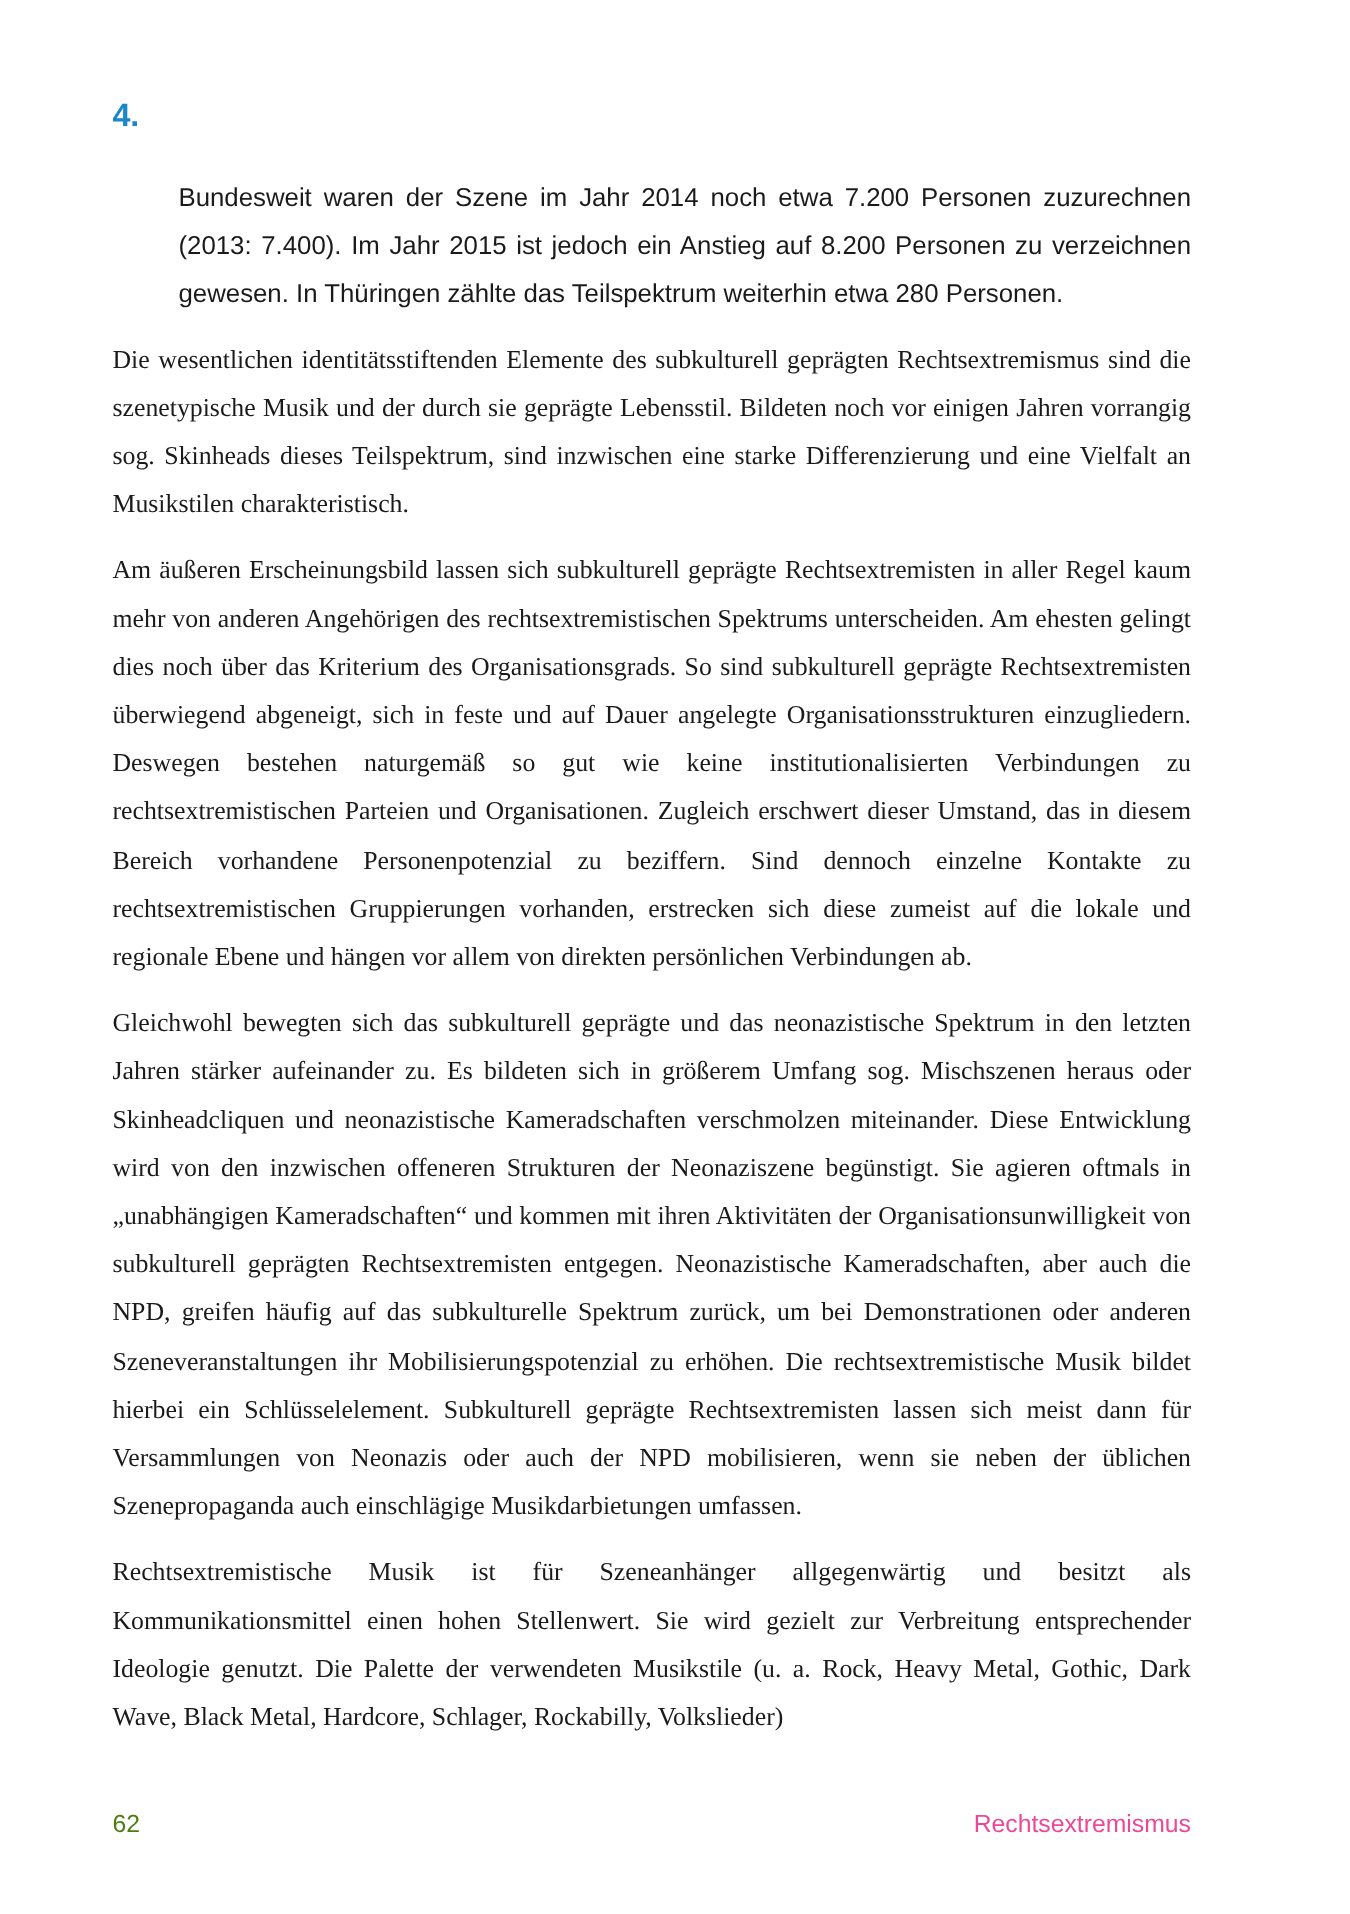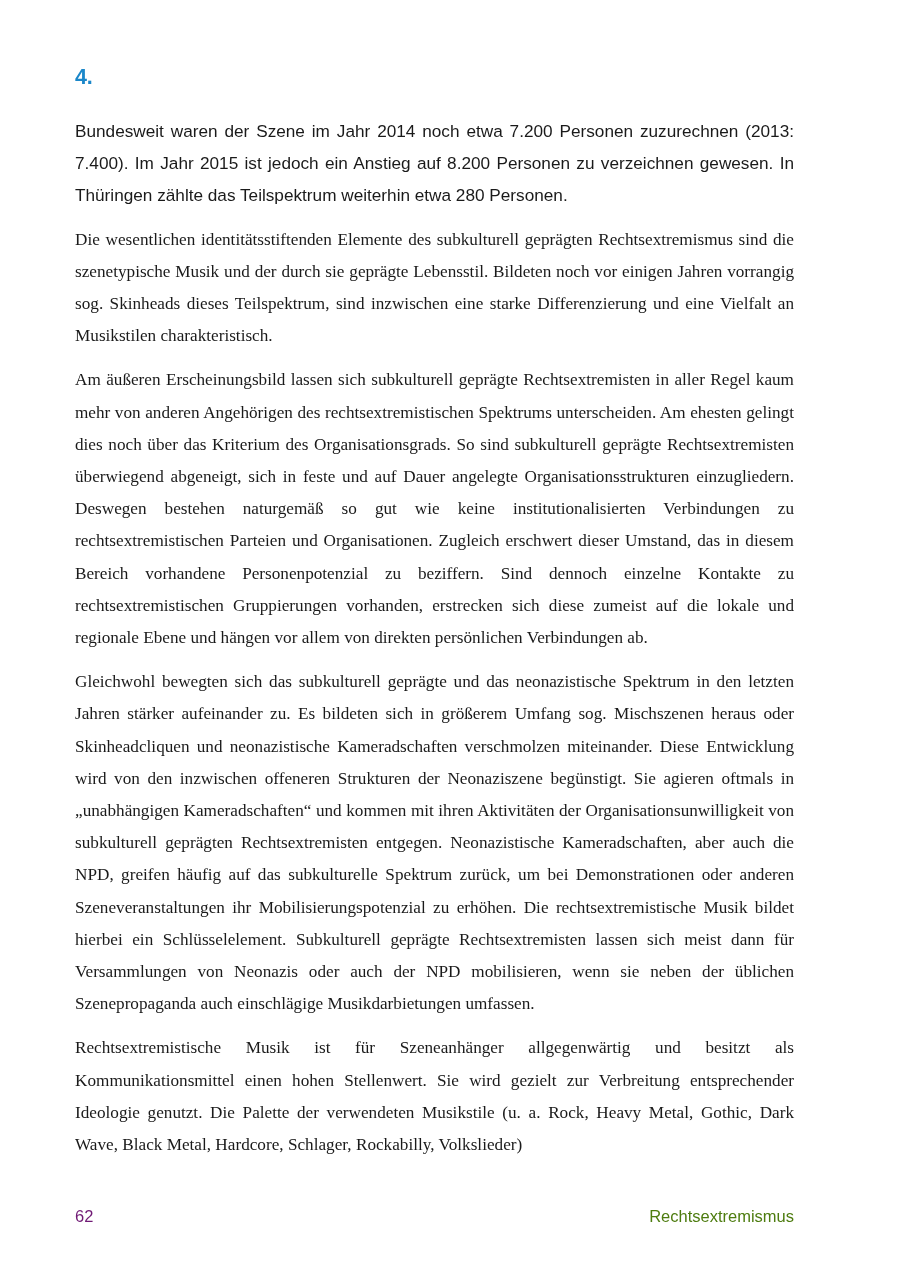--- a/index.html
+++ b/index.html
@@ -62,39 +62,39 @@
     text-justify: inter-word;
     color: #1a1a1a;
     margin: 0;
     hyphens: manual;
     -webkit-hyphens: manual;
   }
   .body-text + .body-text {
     margin-top: 12px;
     font-family: Liberation Serif, serif;
   }
-  #para-0 { margin-top: 23px; }
+  #para-0 { margin-top: 23px; margin-left: 44px; }
 
   
   .page-footer {
     position: absolute;
     left: 75px;
     top: 1205px;
     width: 719px;
     display: flex;
     align-items: baseline;
     justify-content: space-between;
     font-size: 16.5px;
     line-height: 22px;
   }
   .footer-page-number {
-    color: #701a75;
+    color: #4d7c0f;
   }
   .footer-section-label {
-    color: #4d7c0f;
+    color: #ec4899;
   }
 </style>
 </head>
 <body>
 
 <div class="page">
 
   <div class="content">
 
     <h1 class="chapter-heading">

